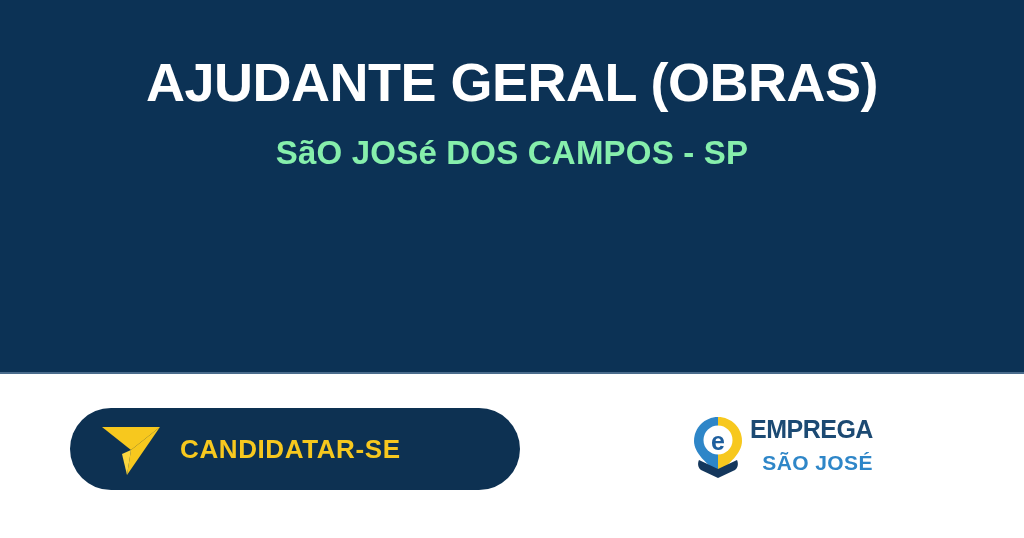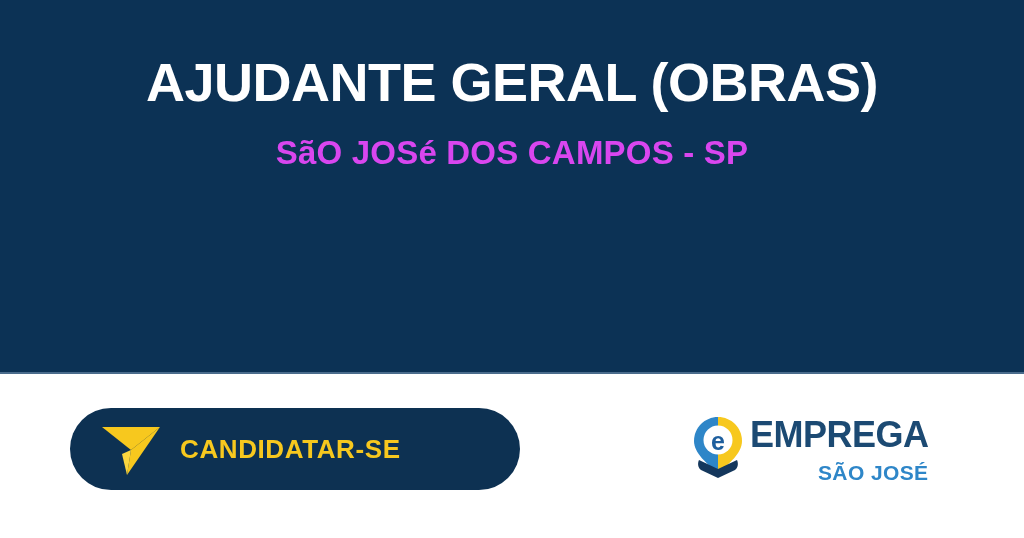--- a/index.html
+++ b/index.html
@@ -54,21 +54,21 @@
     letter-spacing: -0.5px;
     white-space: nowrap;
   }
 
   .job-location {
     margin: 22px 0 0 0;
     padding: 0 24px;
     width: 100%;
     box-sizing: border-box;
     text-align: center;
-    color: #d946ef;
+    color: #86efac;
     font-family: "Liberation Sans", "DejaVu Sans", sans-serif;
     font-weight: bold;
     font-size: 33px;
     line-height: 1.15;
     letter-spacing: 0.2px;
     white-space: nowrap;
   }
 
   
   .footer {
@@ -139,21 +139,21 @@
     display: flex;
     flex-direction: column;
     align-items: flex-end;
     padding-top: 4px;
   }
 
   .brand-name {
     color: #1c4a73;
     font-family: "Liberation Sans", "DejaVu Sans", sans-serif;
     font-weight: bold;
-    font-size: 36px;
+    font-size: 25px;
     line-height: 0.95;
     letter-spacing: -0.5px;
     white-space: nowrap;
   }
 
   .brand-sub {
     color: #2e86c8;
     font-family: "Liberation Sans", "DejaVu Sans", sans-serif;
     font-weight: bold;
     font-size: 21px;

